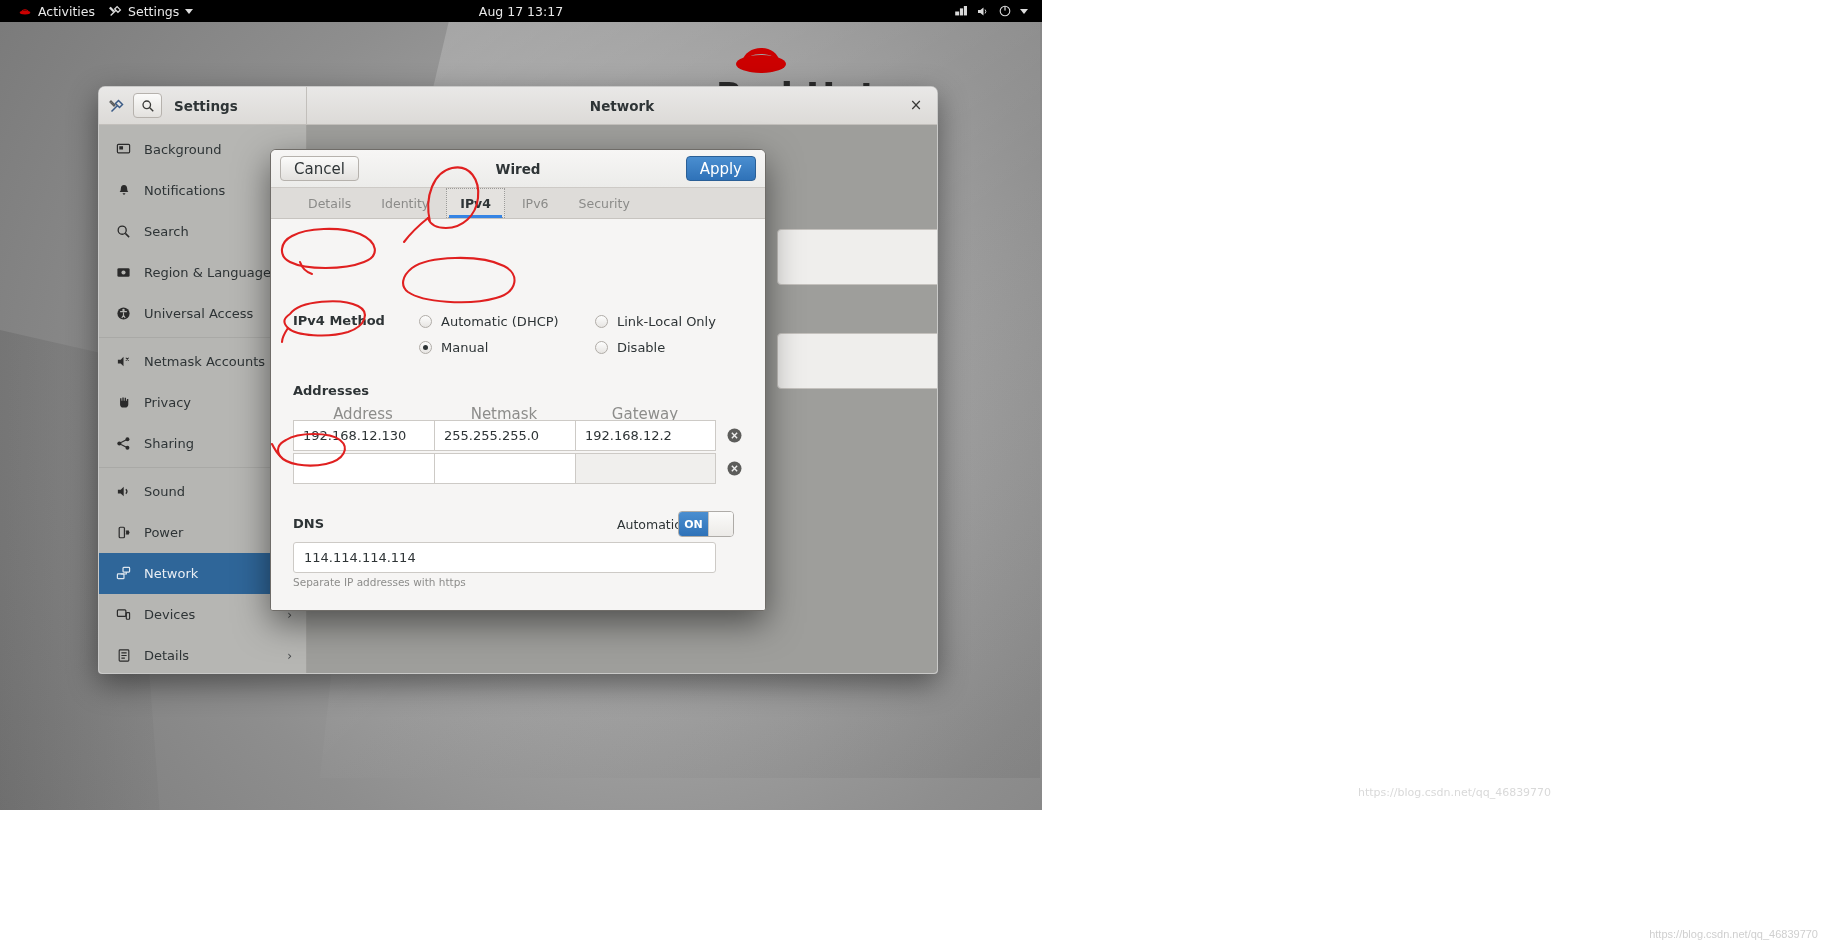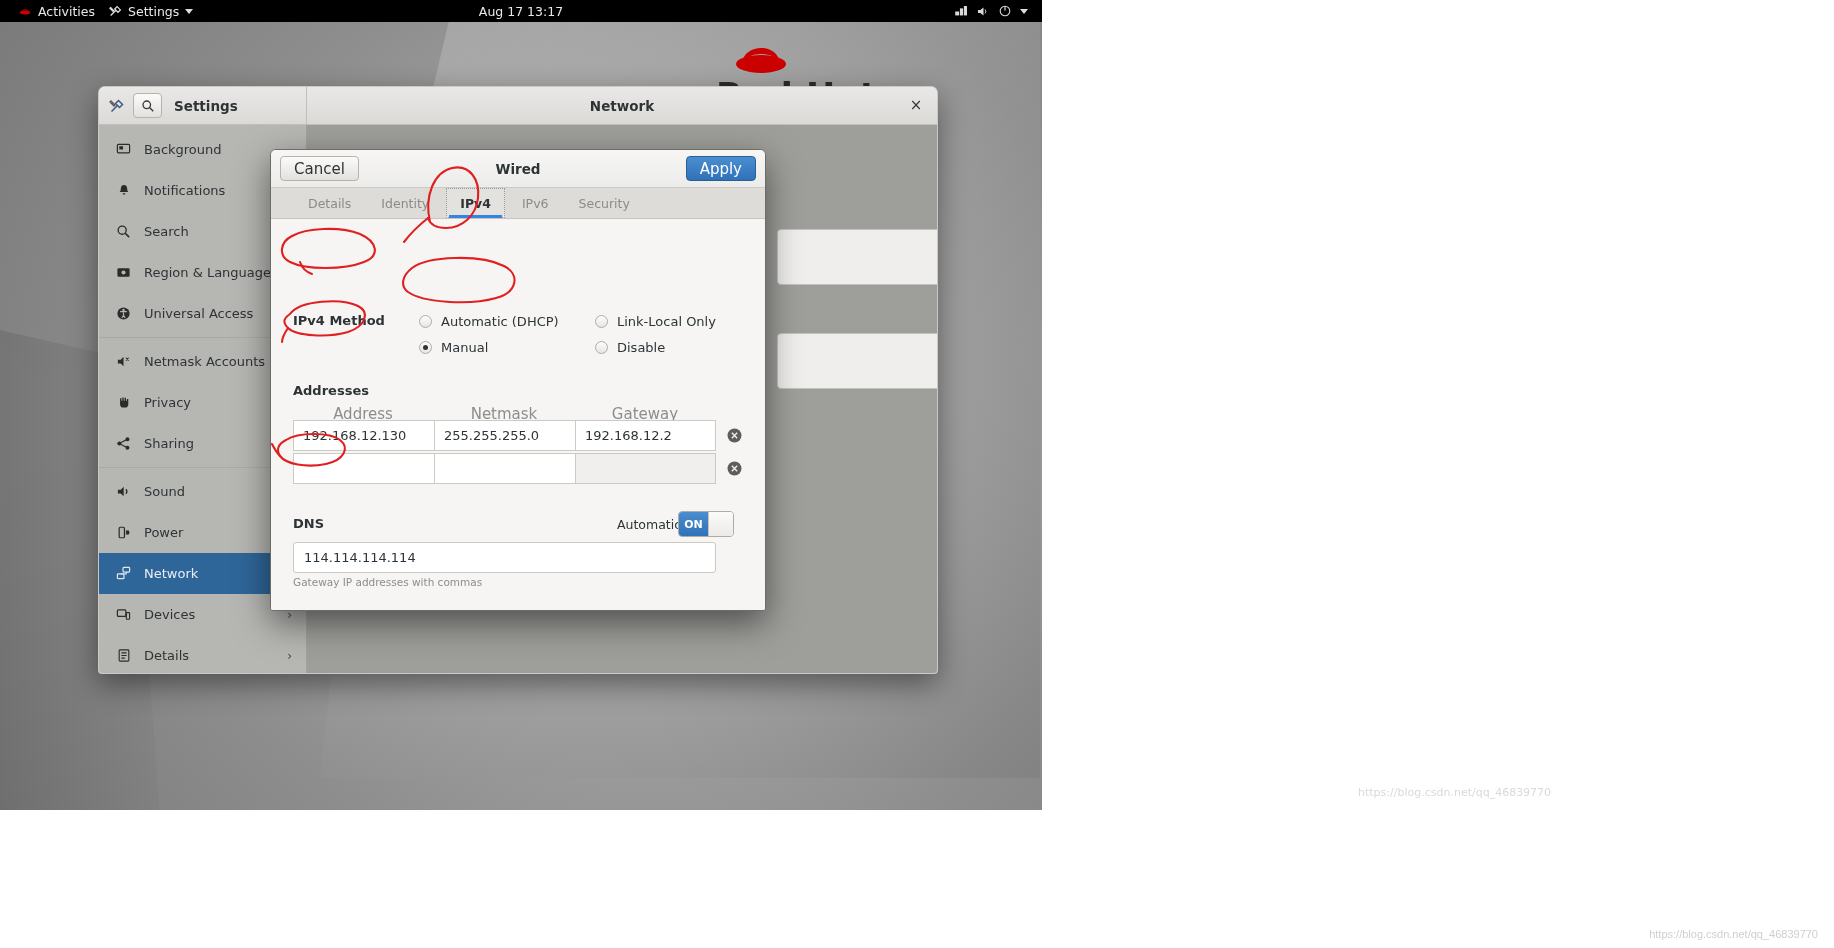--- a/index.html
+++ b/index.html
@@ -465,21 +465,21 @@
           </svg>
         </div>
 
         <div class="sec-label" style="position:absolute; left:22px; top:297px;">DNS</div>
         <div class="auto-label" style="position:absolute; left:337px; top:298px;margin-left:9px;">Automatic</div>
         <div class="toggle" style="position:absolute; left:407px; top:292px;">
           <div class="on">ON</div>
           <div class="knob"></div>
         </div>
         <div class="txtinput" style="position:absolute; left:22px; top:323px; width:423px;">114.114.114.114</div>
-        <div class="hint" style="position:absolute; left:22px; top:357px;">Gateway IP addresses with commas</div>
+        <div class="hint" style="position:absolute; left:22px; top:357px;">Separate IP addresses with https</div>
 
       </div>
     </div>
   </div>
 
   <svg class="ann" viewBox="0 0 1834 948">
     <g fill="none" stroke="#e02020" stroke-width="2.1" stroke-linecap="round" stroke-linejoin="round">
 
       <path d="M430 222 C 424 196, 434 172, 452 168 C 470 164, 480 180, 478 198 C 476 216, 462 228, 446 228 C 436 228, 430 224, 428 218"></path>
       <path d="M428 218 C 418 226, 410 234, 404 242"></path>

